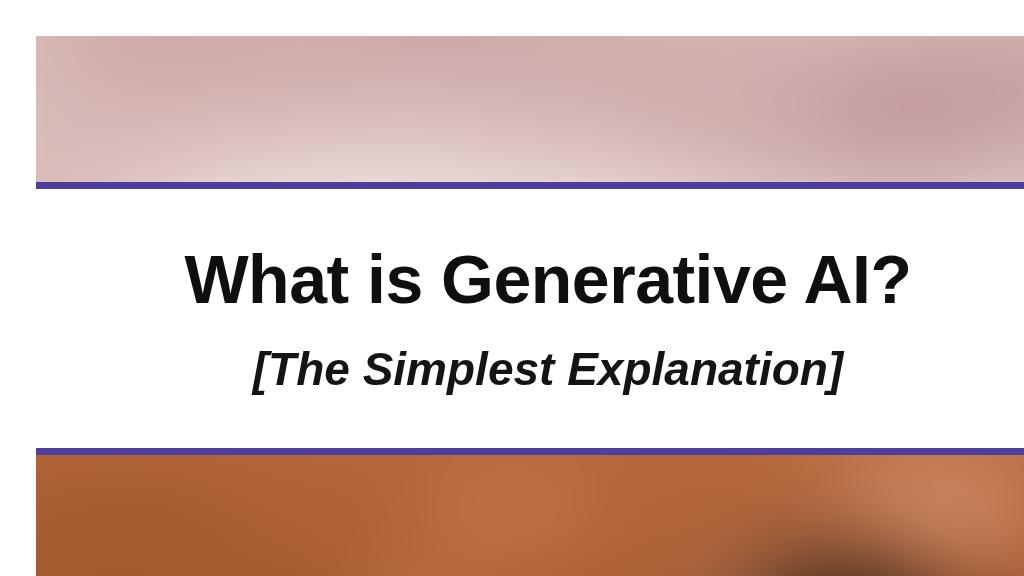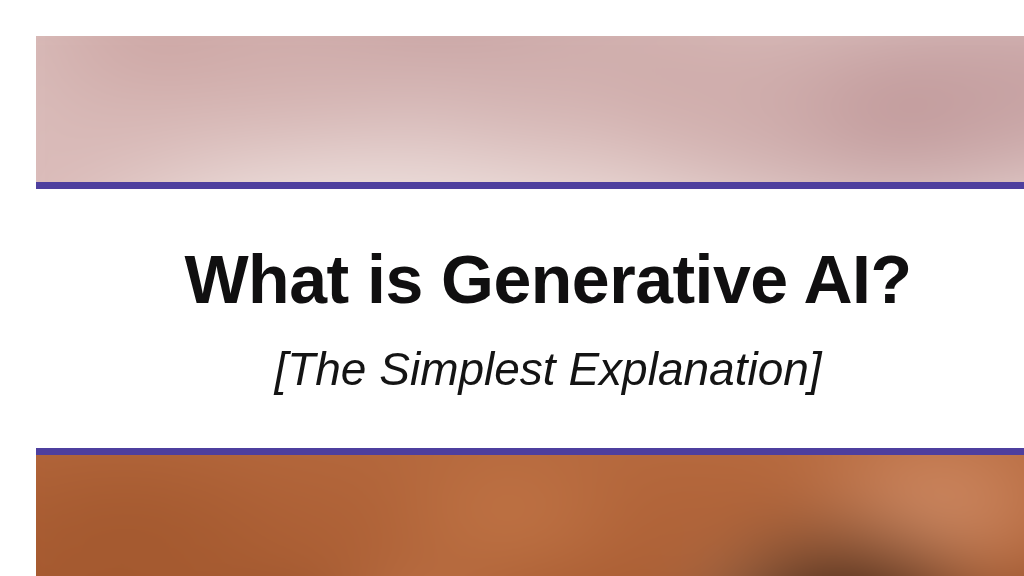--- a/index.html
+++ b/index.html
@@ -104,21 +104,21 @@
     letter-spacing:-0.5px;
     color:#100f10;
     line-height:1.0;
     white-space:nowrap;
     text-align:center;
   }
 
   #subtitle {
     margin-top:18px;
     font-size:46px;
-    font-weight:400;
+    font-weight:700;
     font-style:italic;
     color:#141414;
     line-height:1.0;
     white-space:nowrap;
   }
 </style>
 </head>
 <body>
 
 <div id="slide">

